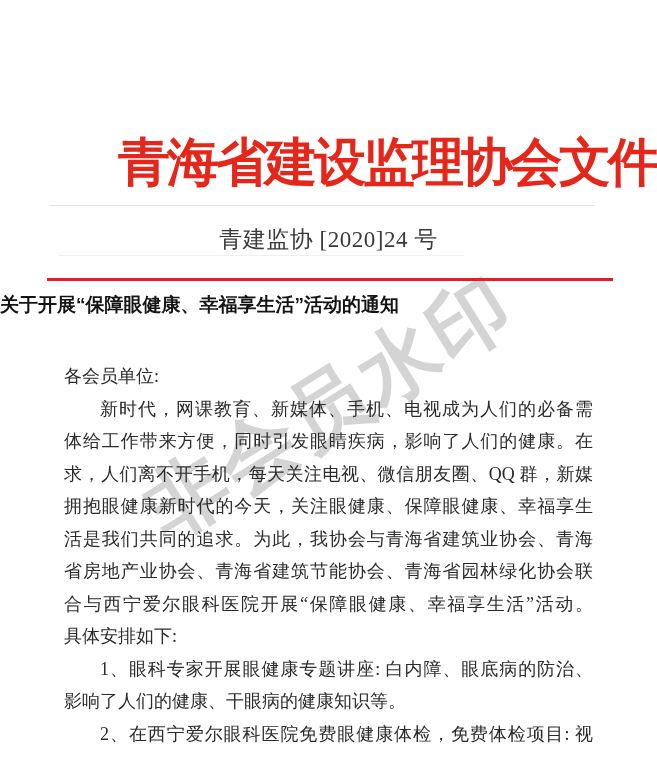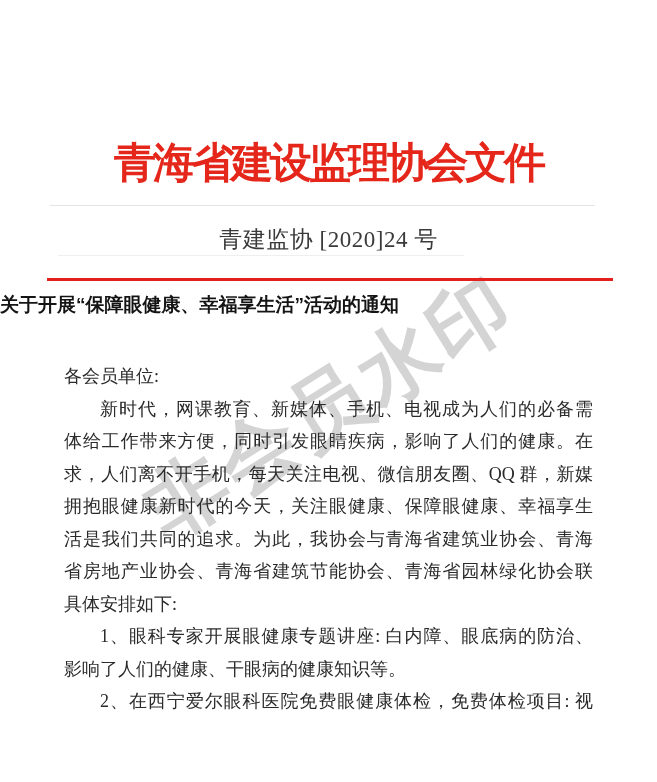--- a/index.html
+++ b/index.html
@@ -9,23 +9,23 @@
     height: 782px;
     background: #ffffff;
     overflow: hidden;
     font-family: "Liberation Serif", "DejaVu Serif", serif;
   }
   .org-title {
     position: absolute;
     top: 126px;
     left: 0;
     width: 657px;
-    text-align: center;
+    text-align: right;
     font-family: "Liberation Serif", "DejaVu Serif", serif;
-    font-size: 42px;
+    font-size: 52px;
     font-weight: 700;
     letter-spacing: -3px;
     line-height: 74px;
     white-space: nowrap;
     z-index: 2;
   }
   .rule-thin-top {
     position: absolute;
     top: 205px;
     left: 50px;
@@ -128,19 +128,20 @@
   <div class="notice-title">关于开展“保障眼健康、幸福享生活”活动的通知</div>
 
   <div class="body-text" style="color: rgb(43, 43, 43);">
       <div class="line">各会员单位:</div>
       <div class="line indent justify">新时代，网课教育、新媒体、手机、电视成为人们的必备需</div>
       <div class="line justify">体给工作带来方便，同时引发眼睛疾病，影响了人们的健康。在</div>
       <div class="line justify">求，人们离不开手机，每天关注电视、微信朋友圈、QQ 群，新媒</div>
       <div class="line justify">拥抱眼健康新时代的今天，关注眼健康、保障眼健康、幸福享生</div>
       <div class="line justify">活是我们共同的追求。为此，我协会与青海省建筑业协会、青海</div>
       <div class="line justify">省房地产业协会、青海省建筑节能协会、青海省园林绿化协会联</div>
+      <div class="line justify">合与西宁爱尔眼科医院开展“保障眼健康、幸福享生活”活动。</div>
       <div class="line">具体安排如下:</div>
       <div class="line indent justify">1、眼科专家开展眼健康专题讲座: 白内障、眼底病的防治、</div>
       <div class="line">影响了人们的健康、干眼病的健康知识等。</div>
       <div class="line indent justify">2、在西宁爱尔眼科医院免费眼健康体检，免费体检项目: 视</div>
     </div>
 
 </div>
 
 </body></html>

